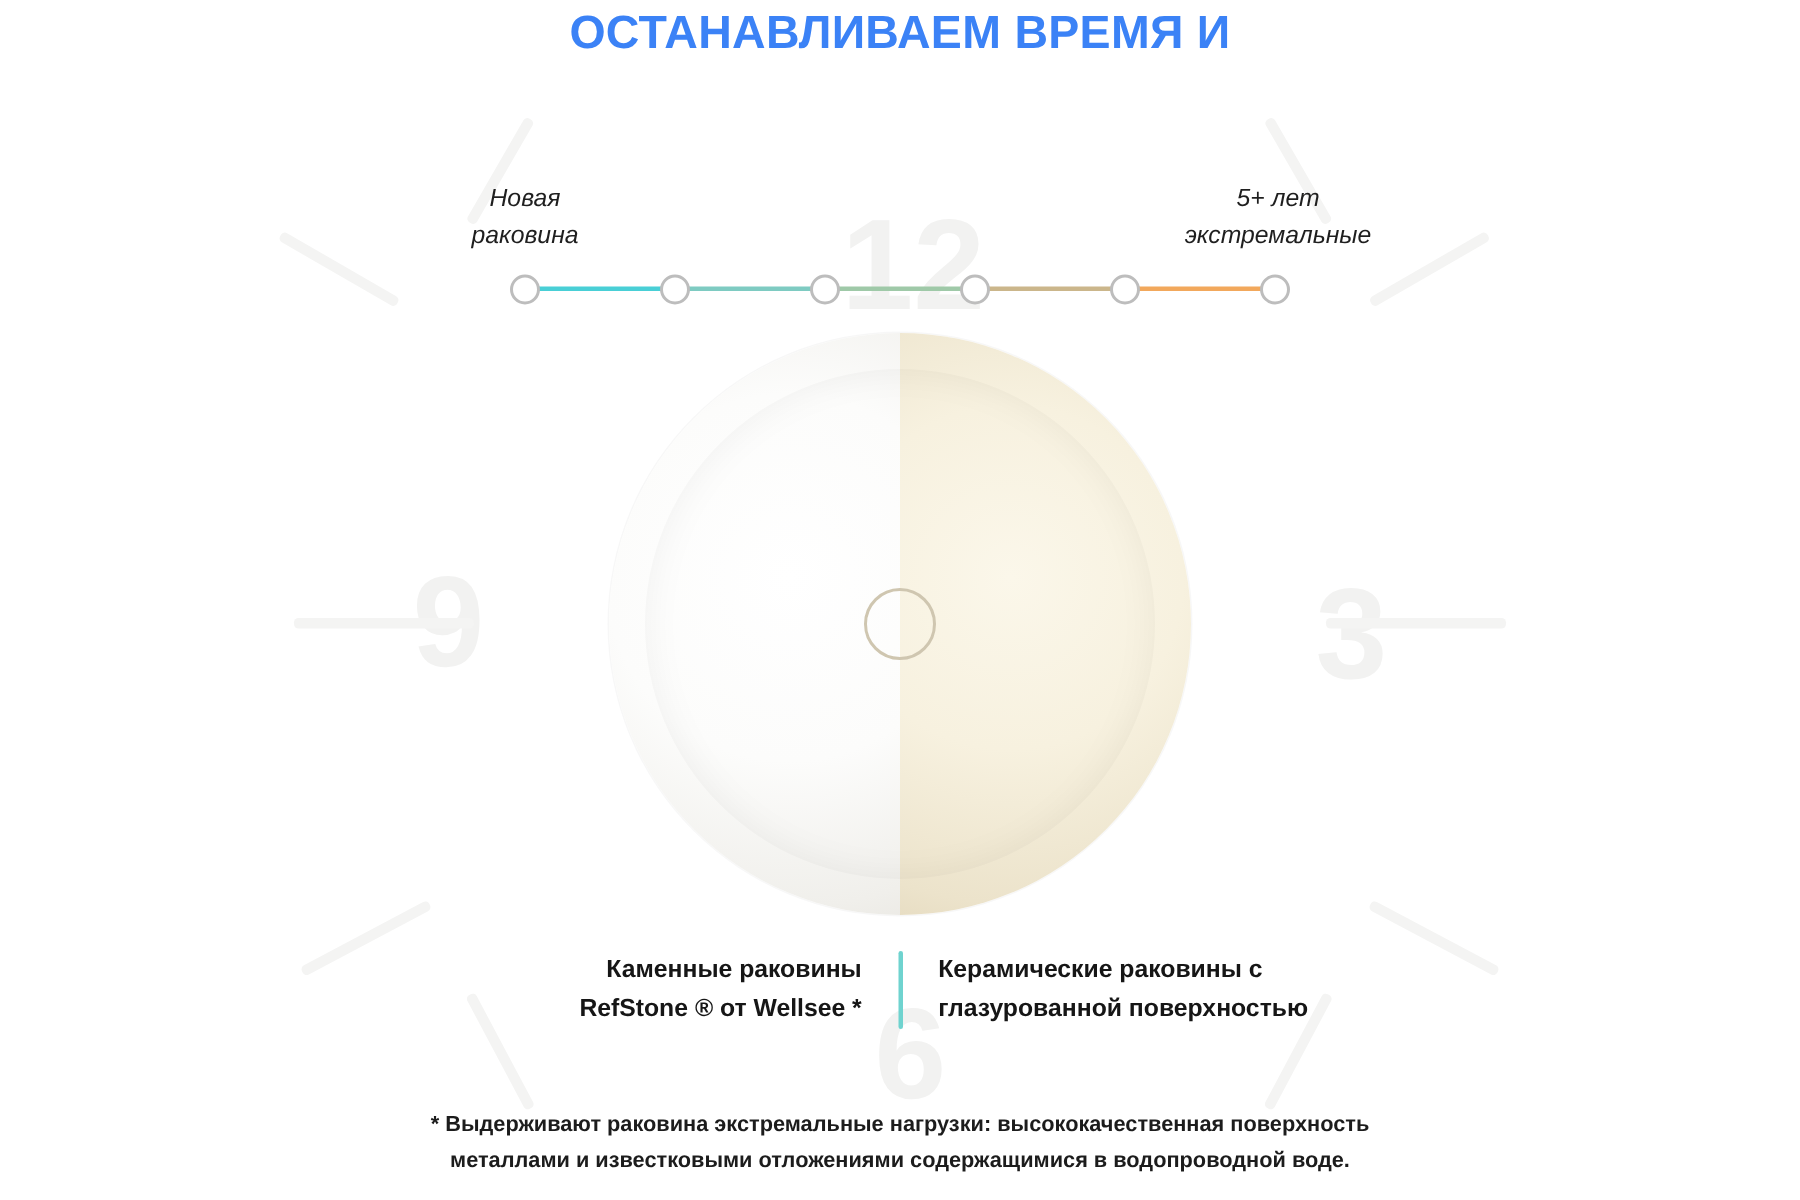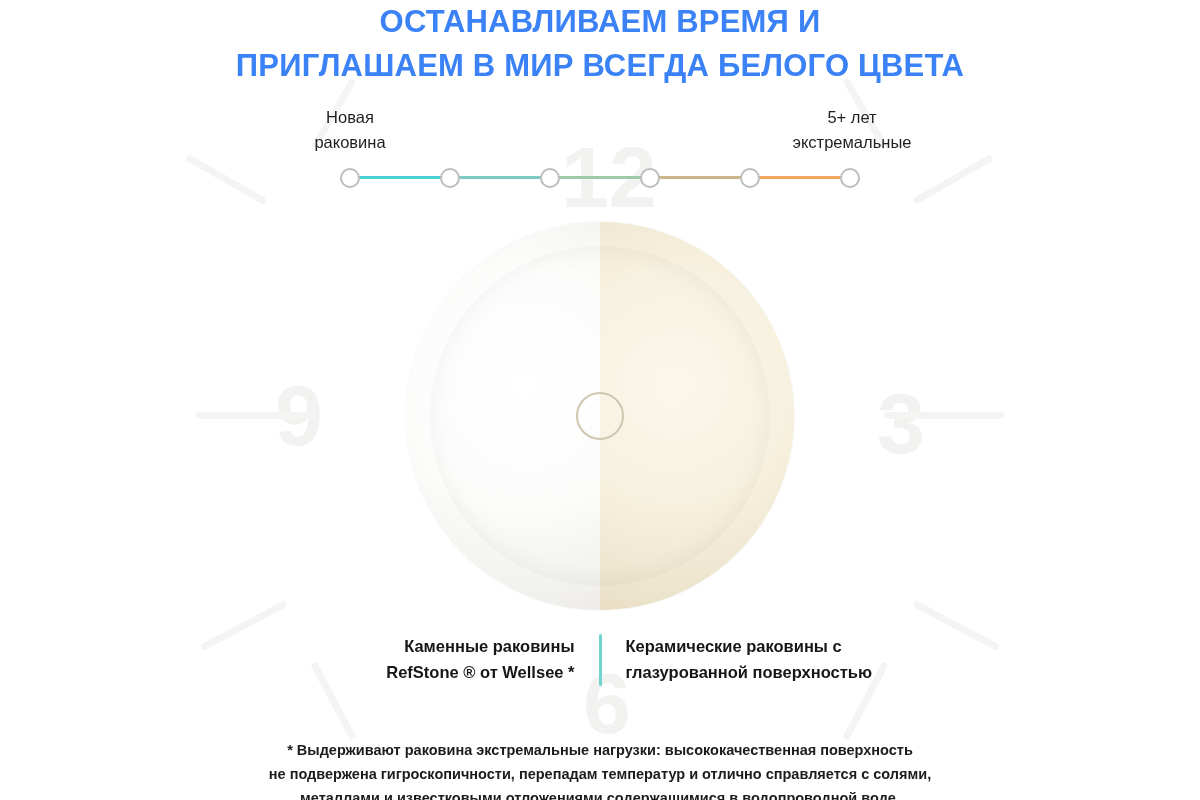--- a/index.html
+++ b/index.html
@@ -59,22 +59,23 @@
     line-height: 44px;
     color: #3b82f6;
     white-space: nowrap;
   }
 
   
   .timeline-wrap {
     position: absolute;
     z-index: 3;
     left: 0;
-    top: 105px;
+    top: 120px;
     width: 1148px;
+    font-style: italic;
   }
   .tl-labels {
     position: relative;
     height: 56px;
   }
   .tl-label {
     position: absolute;
     text-align: center;
     font-size: 16.5px;
     line-height: 25px;
@@ -213,21 +214,20 @@
   <div class="tick" style="left:330px; top:658px; width:7px;  height:86px; transform:rotate(-28deg);"></div>
   <div class="tick" style="left:884px; top:412px; width:120px; height:7px;"></div>
   <div class="tick" style="left:908px; top:176px; width:90px;  height:7px; transform:rotate(-30deg);"></div>
   <div class="tick" style="left:862px; top:74px;  width:7px;  height:80px; transform:rotate(-30deg);"></div>
   <div class="tick" style="left:908px; top:622px; width:96px; height:7px; transform:rotate(28deg);"></div>
   <div class="tick" style="left:862px; top:658px; width:7px; height:86px; transform:rotate(28deg);"></div>
 </div>
 
 <div class="heading">
   <div class="line">ОСТАНАВЛИВАЕМ ВРЕМЯ И</div>
-  <div class="line">ПРИГЛАШАЕМ В МИР ВСЕГДА БЕЛОГО ЦВЕТА</div>
 </div>
 
 <div class="timeline-wrap">
   <div class="tl-labels">
     <div class="tl-label left">
       <div>Новая</div>
       <div>раковина</div>
     </div>
     <div class="tl-label right">
       <div>5+ лет</div>
@@ -265,15 +265,14 @@
   </div>
   <div class="cap-div"></div>
   <div class="cap right">
     <div>Керамические раковины с</div>
     <div>глазурованной поверхностью</div>
   </div>
 </div>
 
 <div class="footnote">
   <div class="fl">* Выдерживают раковина экстремальные нагрузки: высококачественная поверхность</div>
-  <div class="fl">не подвержена гигроскопичности, перепадам температур и отлично справляется с солями,</div>
   <div class="fl">металлами и известковыми отложениями содержащимися в водопроводной воде.</div>
 </div>
 
 </body></html>

